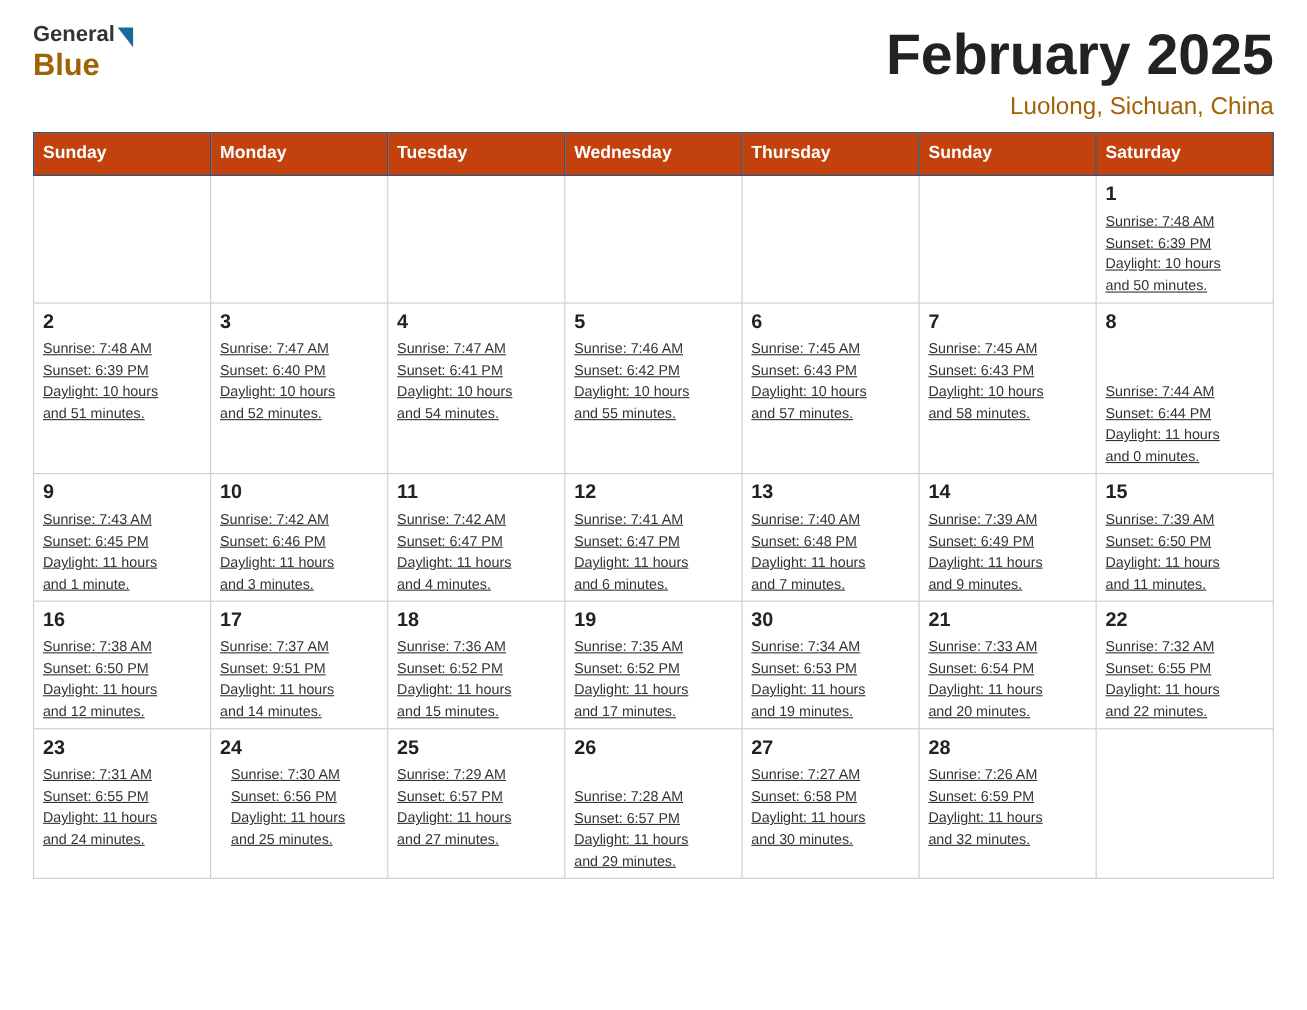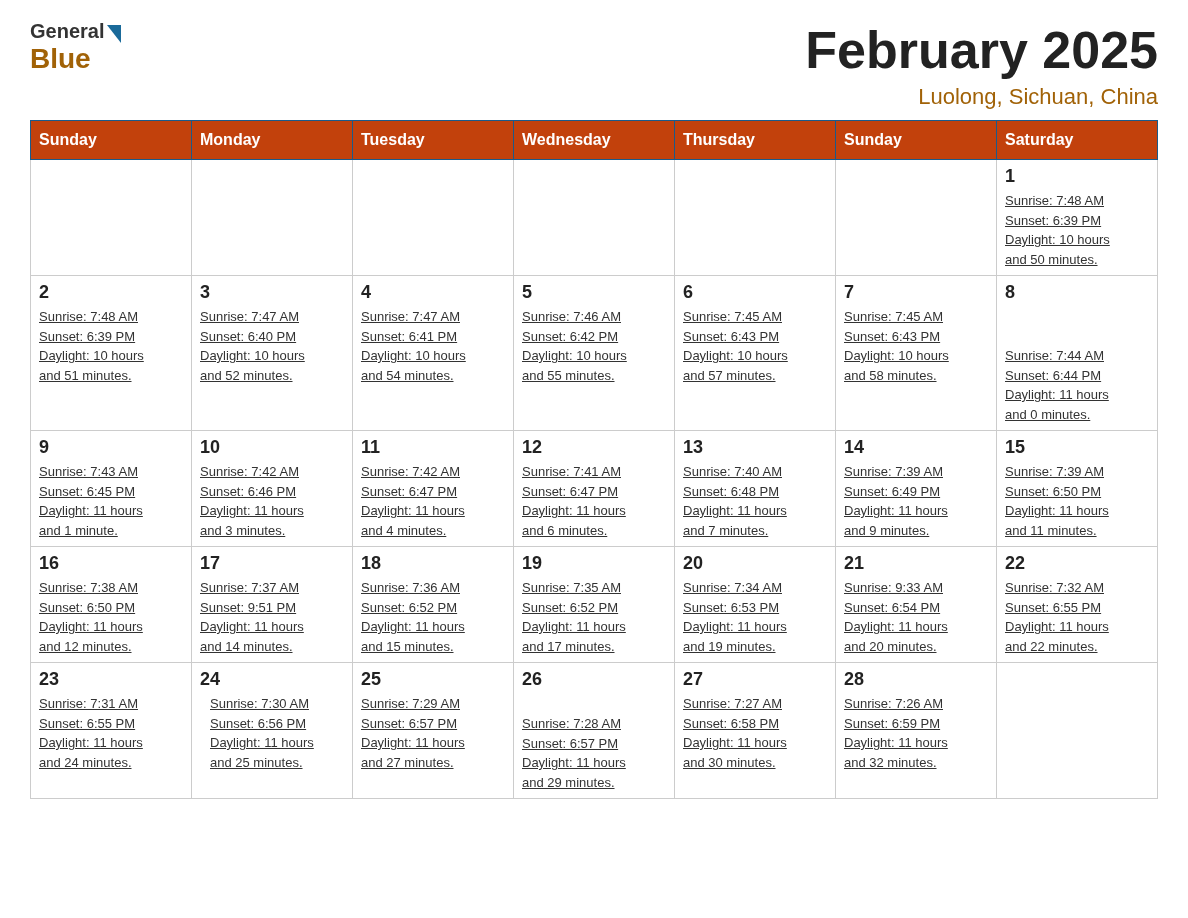--- a/index.html
+++ b/index.html
@@ -270,29 +270,29 @@
 and 15 minutes.</div>
         </td>
         <td>
           <span class="day-num">19</span>
           <div class="day-info" style="white-space: pre-line;">Sunrise: 7:35 AM
 Sunset: 6:52 PM
 Daylight: 11 hours
 and 17 minutes.</div>
         </td>
         <td>
-          <span class="day-num">20</span>
+          <span class="day-num">30</span>
           <div class="day-info" style="white-space: pre-line;">Sunrise: 7:34 AM
 Sunset: 6:53 PM
 Daylight: 11 hours
 and 19 minutes.</div>
         </td>
         <td>
           <span class="day-num">21</span>
-          <div class="day-info" style="white-space: pre-line;">Sunrise: 9:33 AM
+          <div class="day-info" style="white-space: pre-line;">Sunrise: 7:33 AM
 Sunset: 6:54 PM
 Daylight: 11 hours
 and 20 minutes.</div>
         </td>
         <td>
           <span class="day-num">22</span>
           <div class="day-info" style="white-space: pre-line;">Sunrise: 7:32 AM
 Sunset: 6:55 PM
 Daylight: 11 hours
 and 22 minutes.</div>

